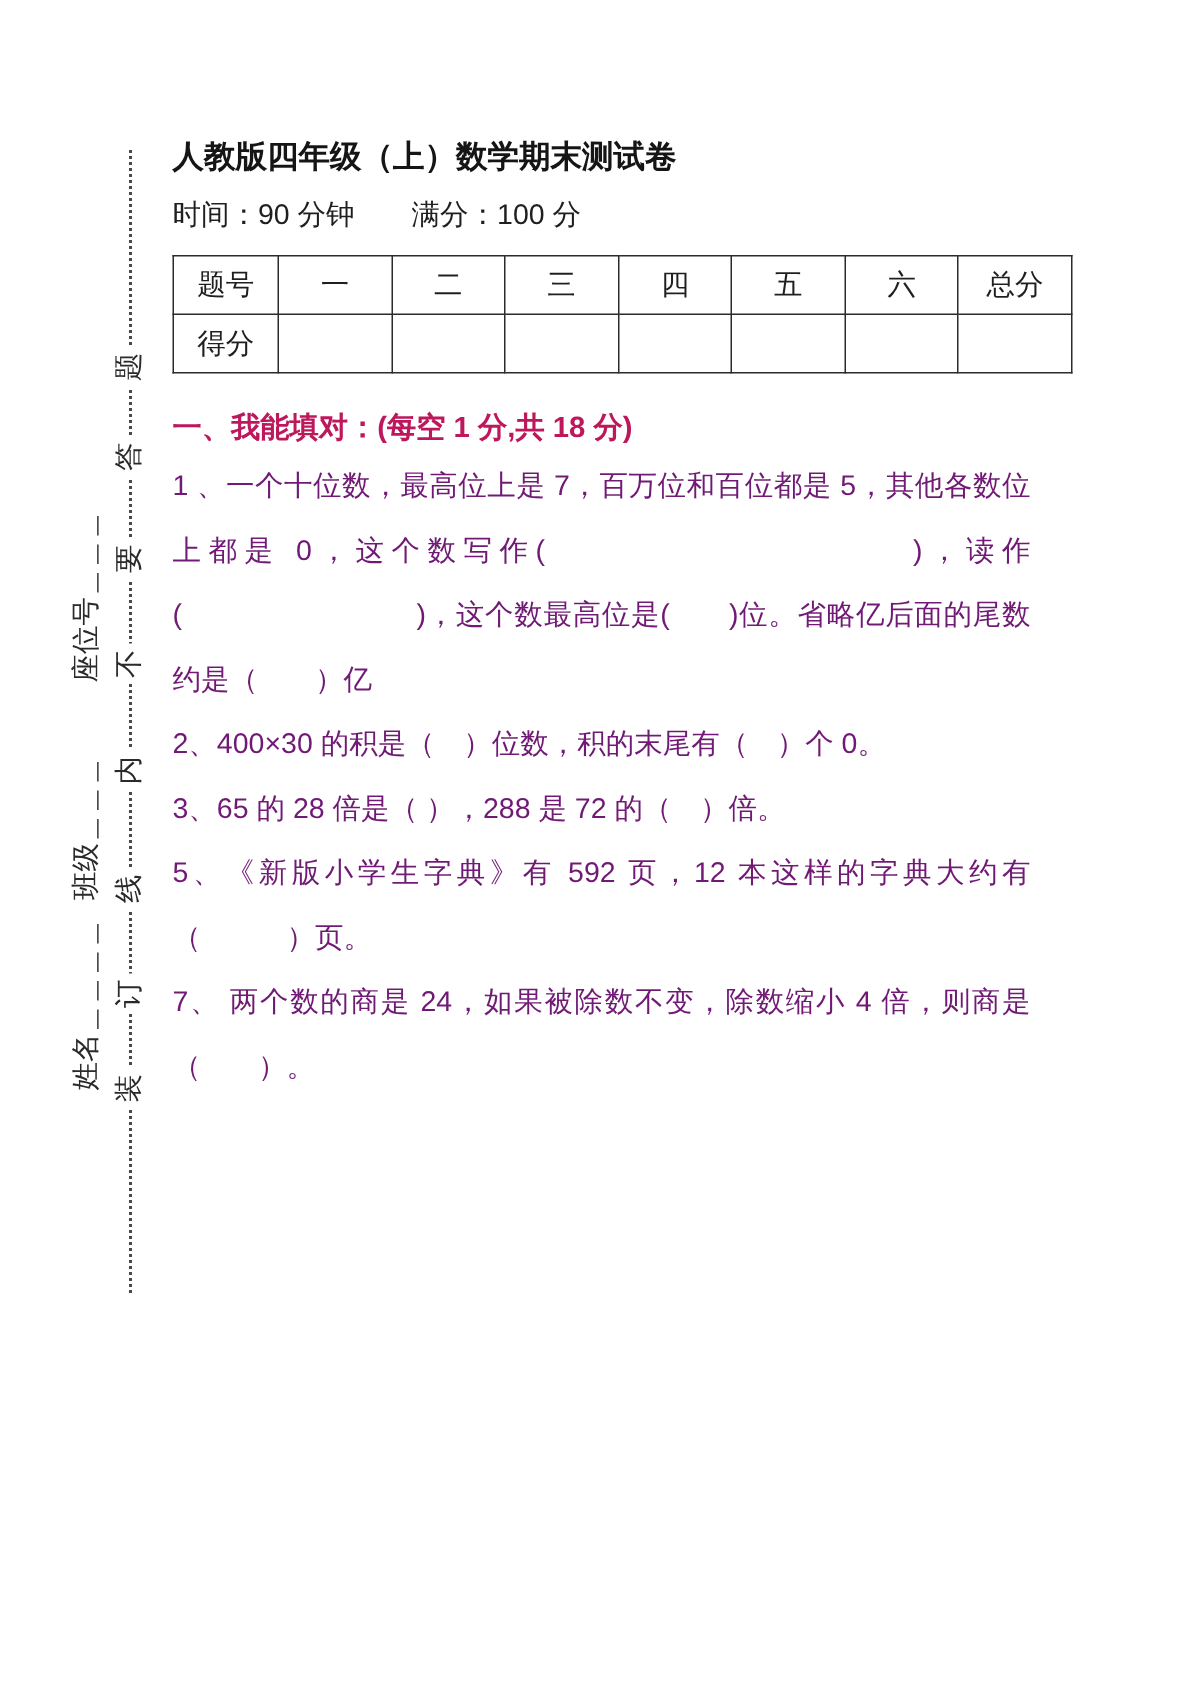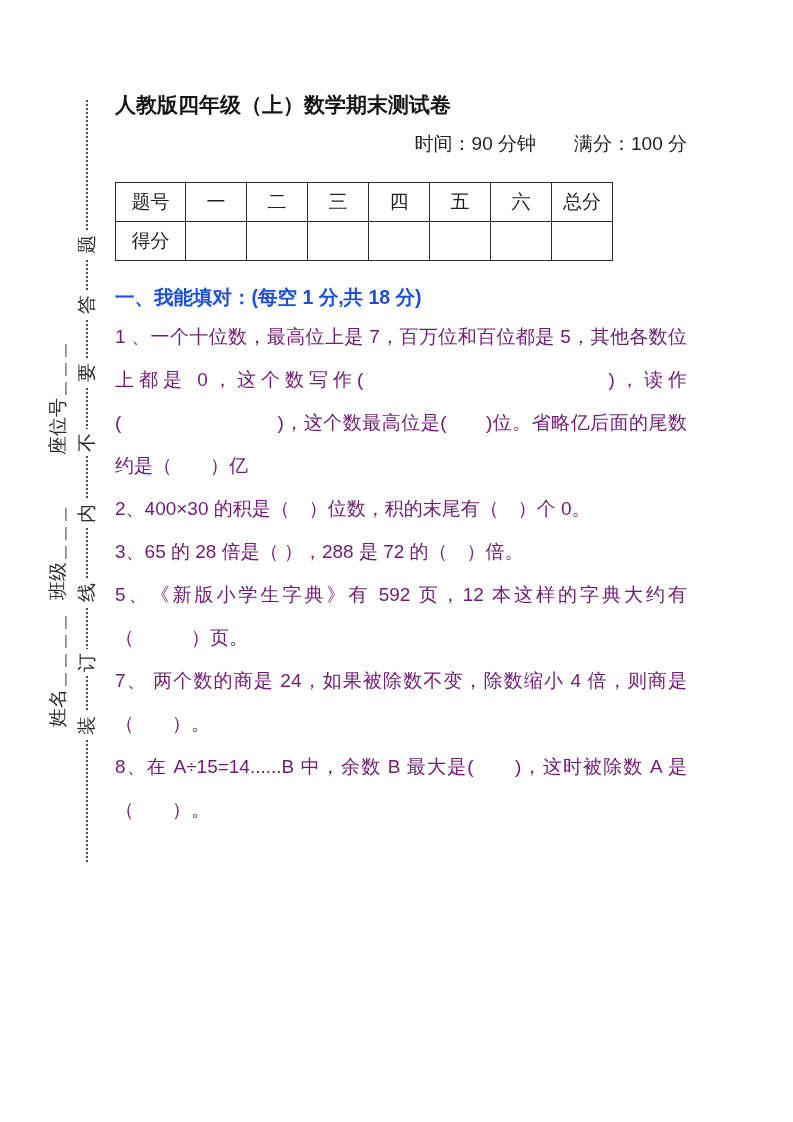--- a/index.html
+++ b/index.html
@@ -63,47 +63,47 @@
     margin: 0 0 10px 0;
     font-size: 21px;
     line-height: 30px;
     font-weight: bold;
     text-align: left;
     color: #151515;
   }
   .subtitle {
     font-size: 19px;
     line-height: 28px;
-    text-align: right;
-    margin-bottom: 24px;
+    text-align: left;
+    margin-bottom: 12px;
     color: #1f1f1f;
   }
   table.score-table {
     border-collapse: collapse;
-    width: 498px;
+    width: 600px;
     table-layout: fixed;
     margin: 0 0 0 0;
   }
   table.score-table td {
     border: 1.5px solid #2b2b2b;
     height: 38px;
     text-align: center;
     vertical-align: middle;
     font-size: 19px;
     color: #1f1f1f;
     padding: 0;
   }
   table.score-table td.first-col { width: 69px; }
 
   .section-heading {
     margin: 20px 0 2px 0;
     font-size: 19.5px;
     line-height: 32px;
     font-weight: bold;
-    color: #1d4ed8;
+    color: #be185d;
   }
   .question {
     margin: 0;
     font-size: 19px;
     line-height: 43px;
     text-align: justify;
     color: #701a75;
   }
 </style>
 </head>
@@ -154,16 +154,15 @@
       </tbody>
     </table>
 
     <h2 class="section-heading">一、我能填对：(每空 1 分,共 18 分)</h2>
 
     <p class="question">1 、一个十位数，最高位上是 7，百万位和百位都是 5，其他各数位上都是 0，这个数写作(　　　　　　　　　　)，读作(　　　　　　　　)，这个数最高位是(　　)位。省略亿后面的尾数约是（　　）亿</p>
     <p class="question">2、400×30 的积是（　）位数，积的末尾有（　）个 0。</p>
     <p class="question">3、65 的 28 倍是（ ），288 是 72 的（　）倍。</p>
     <p class="question">5、《新版小学生字典》有 592 页，12 本这样的字典大约有（　　　）页。</p>
     <p class="question">7、 两个数的商是 24，如果被除数不变，除数缩小 4 倍，则商是（　　）。</p>
-    <p class="question">8、在 A÷15=14......B 中，余数 B 最大是(　　)，这时被除数 A 是（　　）。</p>
   </div>
 
 </div>
 
 </body></html>

